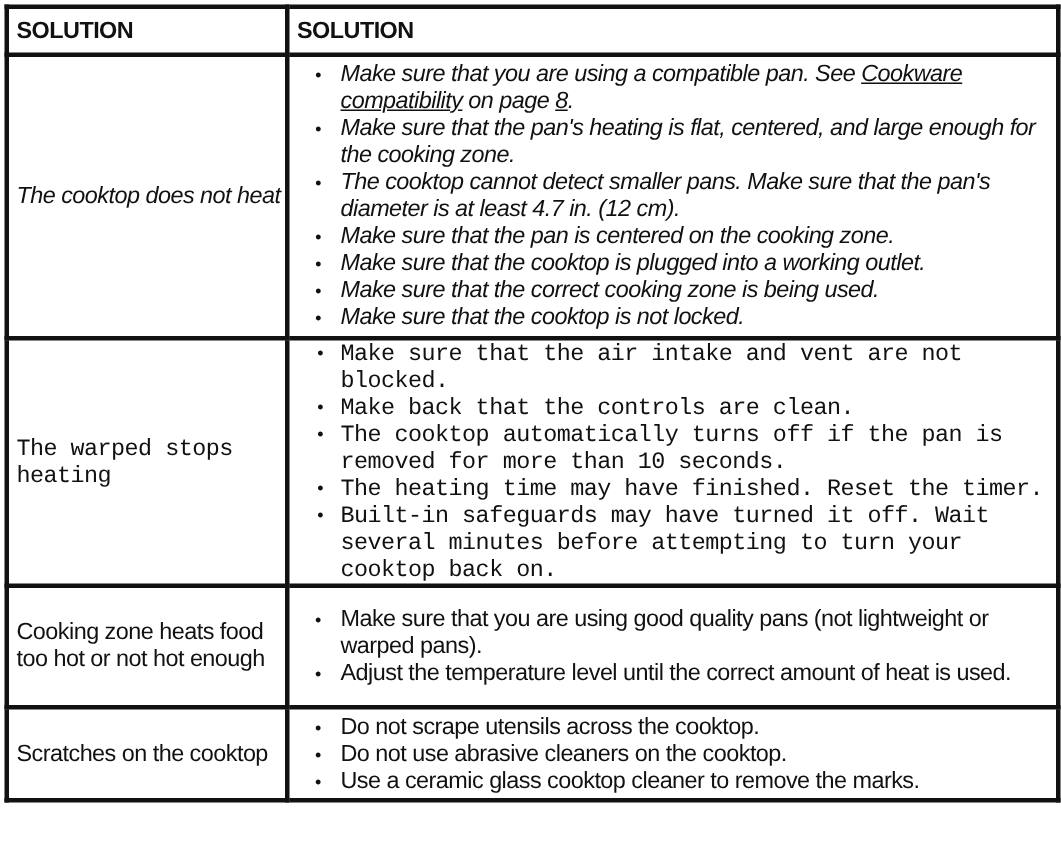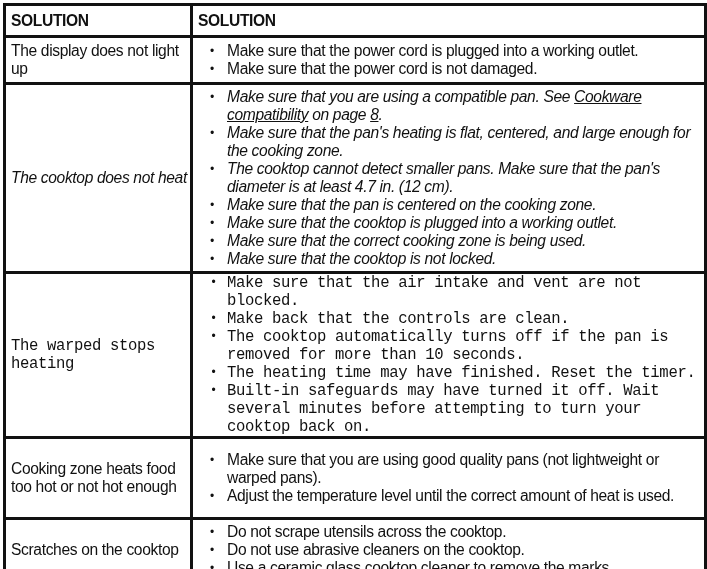--- a/index.html
+++ b/index.html
@@ -37,29 +37,20 @@
       <col class="c1">
       <col class="c2">
     </colgroup>
   <thead>
     <tr>
       <th>SOLUTION</th>
       <th>SOLUTION</th>
     </tr>
   </thead>
   <tbody>
-    <tr class="r1">
-      <td class="prob">The display does not light up</td>
-      <td>
-        <ul>
-          <li>Make sure that the power cord is plugged into a working outlet.</li>
-          <li>Make sure that the power cord is not damaged.</li>
-        </ul>
-      </td>
-    </tr>
     <tr class="r2">
       <td class="prob">The cooktop does not heat</td>
       <td>
         <ul>
           <li><span>Make sure that you are using a compatible pan. See </span><span class="link">Cookware compatibility</span><span> on page </span><span class="link">8</span><span>.</span></li>
           <li>Make sure that the pan's heating is flat, centered, and large enough for the cooking zone.</li>
           <li>The cooktop cannot detect smaller pans. Make sure that the pan's diameter is at least 4.7 in. (12 cm).</li>
           <li>Make sure that the pan is centered on the cooking zone.</li>
           <li>Make sure that the cooktop is plugged into a working outlet.</li>
           <li>Make sure that the correct cooking zone is being used.</li>

